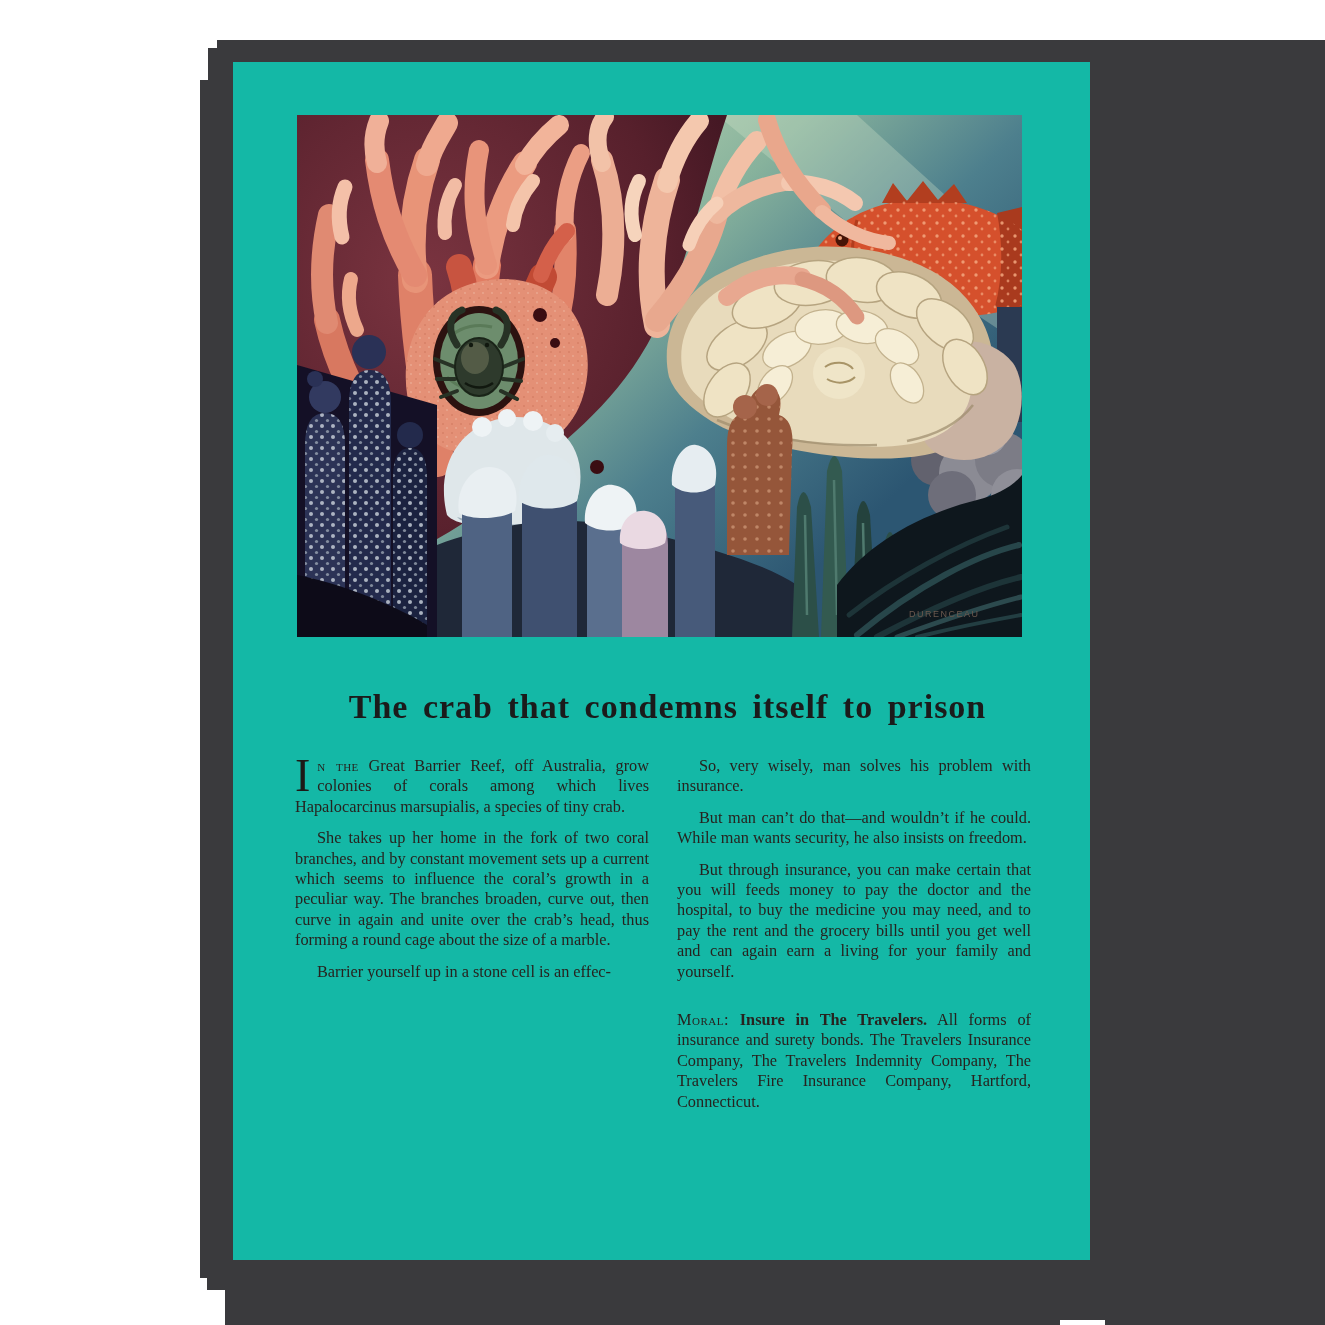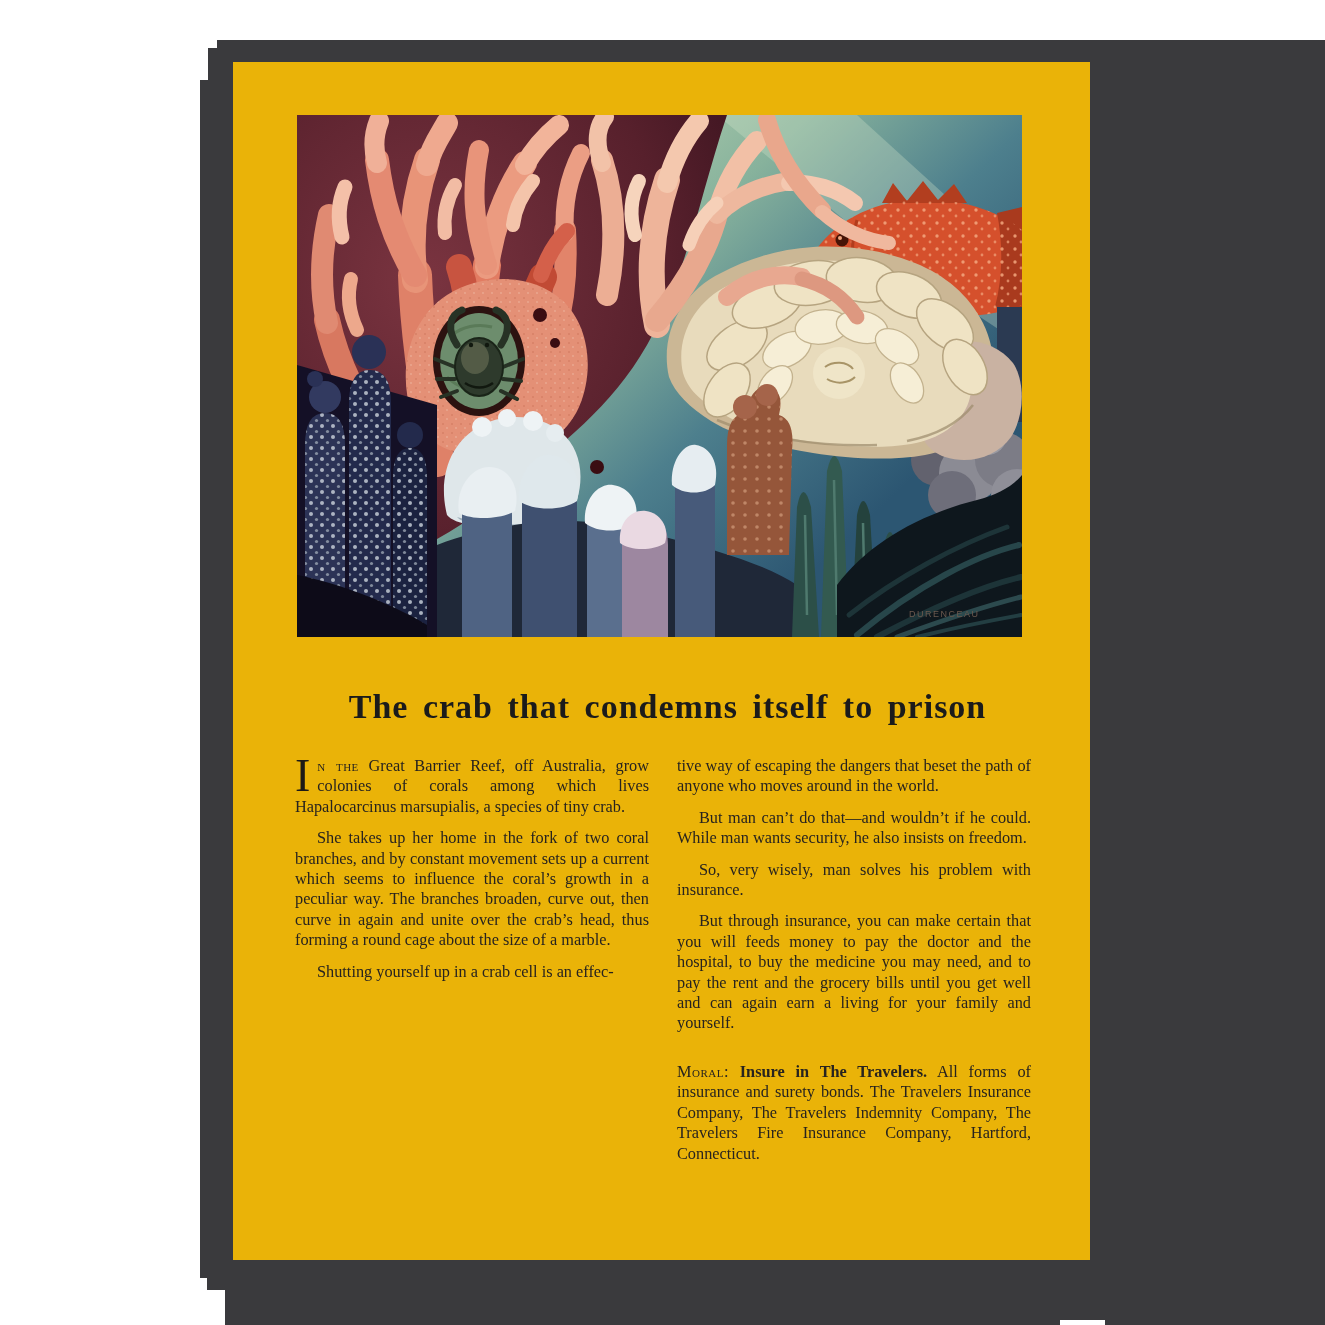--- a/index.html
+++ b/index.html
@@ -13,21 +13,21 @@
     background:#3a3a3d;
     clip-path:polygon(
       17px 0, 1125px 0, 1125px 1285px,
       905px 1285px, 905px 1280px, 860px 1280px, 860px 1285px,
       25px 1285px, 25px 1250px, 7px 1250px, 7px 1238px, 0 1238px,
       0 40px, 8px 40px, 8px 8px, 17px 8px
     );
   }
   .page{
     position:absolute;left:233px;top:62px;width:857px;height:1198px;
-    background:#eab308;
+    background:#14b8a6;
   }
   .art{
     position:absolute;left:64px;top:53px;width:725px;height:522px;display:block;
   }
   .headline{
     position:absolute;left:6px;top:626px;width:100%;
     text-align:center;font-size:34px;font-weight:bold;color:#1b1b1b;
     letter-spacing:1px;word-spacing:5px;
   }
   .columns{
@@ -279,24 +279,23 @@
       <text x="612" y="502" font-size="9" letter-spacing="1.5" fill="#6b584e" font-family="Liberation Sans, sans-serif">DURENCEAU</text>
     </g>
   </svg>
 
   <div class="headline">The crab that condemns itself to prison</div>
 
   <div class="columns">
     <div class="col">
       <p class="first"><span class="dropcap">I</span><span class="sc">n the</span> <span>Great Barrier Reef, off Australia, grow colonies of corals among which lives Hapalocarcinus marsupialis, a species of tiny crab.</span></p>
       <p>She takes up her home in the fork of two coral branches, and by constant movement sets up a current which seems to influence the coral’s growth in a peculiar way. The branches broaden, curve out, then curve in again and unite over the crab’s head, thus forming a round cage about the size of a marble.</p>
-      <p>Shutting yourself up in a crab cell is an effec-</p>
+      <p>Barrier yourself up in a stone cell is an effec-</p>
     </div>
     <div class="col">
-      <p class="first">tive way of escaping the dangers that beset the path of anyone who moves around in the world.</p>
+      <p>So, very wisely, man solves his problem with insurance.</p>
       <p>But man can’t do that—and wouldn’t if he could. While man wants security, he also insists on freedom.</p>
-      <p>So, very wisely, man solves his problem with insurance.</p>
       <p>But through insurance, you can make certain that you will feeds money to pay the doctor and the hospital, to buy the medicine you may need, and to pay the rent and the grocery bills until you get well and can again earn a living for your family and yourself.</p>
       <p class="moral"><span class="sc">Moral:</span> <strong>Insure in The Travelers.</strong> <span>All forms of insurance and surety bonds. The Travelers Insurance Company, The Travelers Indemnity Company, The Travelers Fire Insurance Company, Hartford, Connecticut.</span></p>
     </div>
   </div>
 
 </div>
 
 </body></html>

